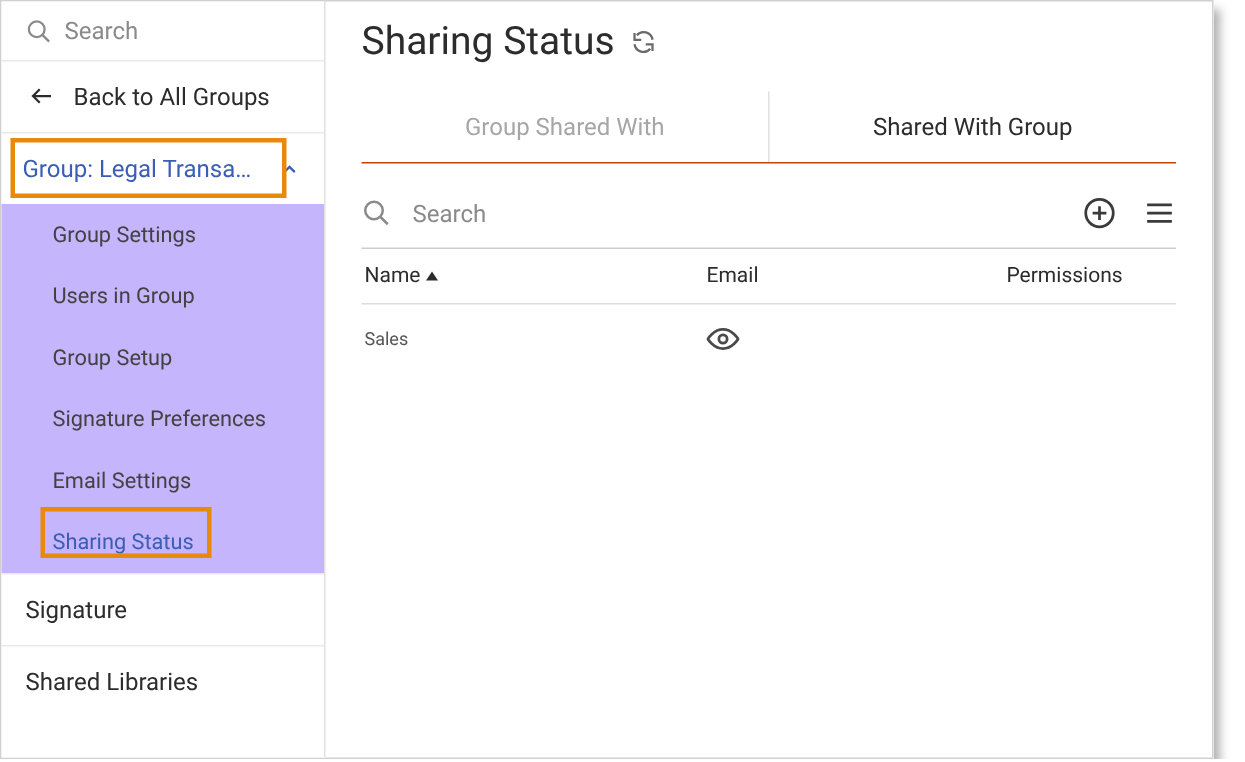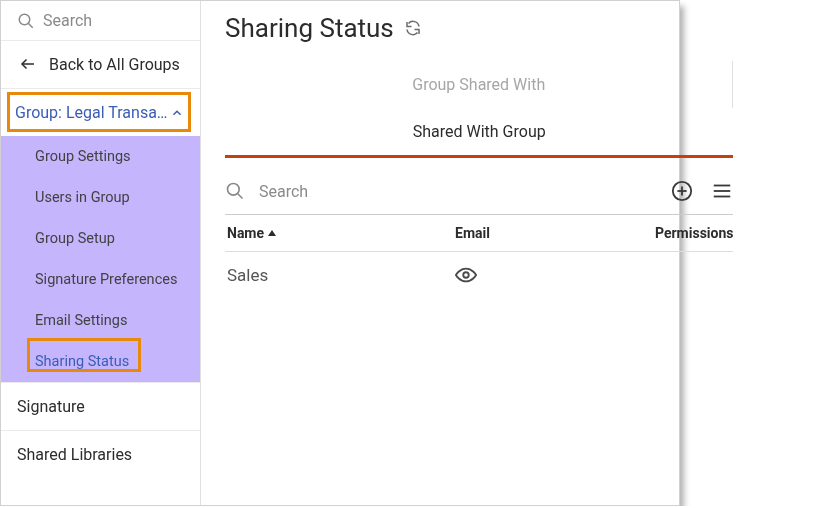--- a/index.html
+++ b/index.html
@@ -1,51 +1,51 @@
 <!DOCTYPE html>
 <html><head>
 <meta charset="utf-8">
 <style>
   * { box-sizing: border-box; margin: 0; padding: 0; }
   body { font-family: -apple-system, BlinkMacSystemFont, "Segoe UI", Roboto, Arial, sans-serif; color: #2c2c2c; background:#fff; }
-  .app { display:flex; width:680px; height:506px; border:1px solid #d0d0d0; box-shadow: 4px 6px 6px rgba(0,0,0,0.3); }
+  .app { display:flex; width:809px; height:506px; border:1px solid #d0d0d0; box-shadow: 4px 6px 6px rgba(0,0,0,0.3); }
   
   .sidebar { width:216px; border-right:1px solid #e0e0e0; display:flex; flex-direction:column; background:#fff;}
   .search-row { display:flex; align-items:center; gap:8px; padding:10px 16px; color:#8a8a8a; font-size:16px; border-bottom:1px solid #eaeaea;}
   .search-row svg { flex:none; }
   .search-row .placeholder { color:#8a8a8a; }
   .back-row { display:flex; align-items:flex-start; gap:12px; padding:14px 18px; font-size:16px; border-bottom:1px solid #eaeaea; cursor:pointer;}
   .group-header { position:relative; display:flex; align-items:center; justify-content:space-between; padding:14px 16px 14px 14px; font-size:16px; color:#3a5db6; cursor:pointer;}
   .group-header .label { white-space:nowrap; overflow:hidden; text-overflow:ellipsis; max-width:155px; }
   .highlight-box { position:absolute; border:3px solid #e8890c; pointer-events:none; }
   .hl-group { left:6px; top:3px; width:184px; height:40px; }
   .subitems { background:#c4b5fd; }
   .subitem { padding:12px 14px 12px 34px; font-size:14.5px; color:#424242; cursor:pointer; position:relative;}
   .subitem.active { color:#3a5db6; }
   .hl-sharing { left:26px; top:-3px; width:114px; height:34px; }
   .nav-item { padding:14px 16px; font-size:16px; border-top:1px solid #eaeaea; cursor:pointer;}
   
   .main { flex:1; padding:0 24px 12px 24px; display:flex; flex-direction:column;}
   .title-row { display:flex; align-items:center; gap:10px; padding:12px 0 18px 0;}
   .title-row h1 { font-size:26px; font-weight:400; color:#2c2c2c;}
-  .tabs { display:flex; border-bottom:3px solid #c2410c;flex-direction:column; }
+  .tabs { display:flex; border-bottom:1px solid #c2410c; }
   .tab { flex:1; text-align:center; padding:14px 8px; font-size:16px; color:#a6a6a6; cursor:pointer; position:relative;}
   .tab:first-child { border-right:1px solid #e0e0e0; }
   .tab.active { color:#2c2c2c; }
   .toolbar { display:flex; align-items:center; padding:22px 0 12px 0; gap:12px;}
   .toolbar .search { flex:1; display:flex; align-items:center; gap:14px; color:#8a8a8a; font-size:16px;}
   .toolbar .actions { display:flex; align-items:center; gap:18px; }
   .icon-btn { cursor:pointer; color:#3a3a3a; }
   .table { width:100%; border-top:1px solid #ccc; }
   .thead, .trow { display:flex; }
-  .thead { padding:10px 0 10px 0; border-bottom:1px solid #ddd; font-size:14px; font-weight:700;}
+  .thead { padding:10px 0 10px 0; border-bottom:1px solid #ddd; font-size:14px; font-weight:400;}
   .col-name { flex:0 0 230px; padding-left:2px; display:flex; align-items:center; gap:4px;}
   .col-email { flex:0 0 200px; }
   .col-perm { flex:1; text-align:left; }
-  .trow { padding:12px 0; font-size:17px; color:#555; align-items:center;}
+  .trow { padding:12px 0; font-size:12px; color:#555; align-items:center;}
   .trow .col-perm { color:#4a4a4a; }
   .sort-caret { width:0; height:0; border-left:4px solid transparent; border-right:4px solid transparent; border-bottom:6px solid #2c2c2c; display:inline-block;}
   svg { display:block; }
 </style>
 </head>
 <body>
 
 <div class="app">
 
   <div class="sidebar">

